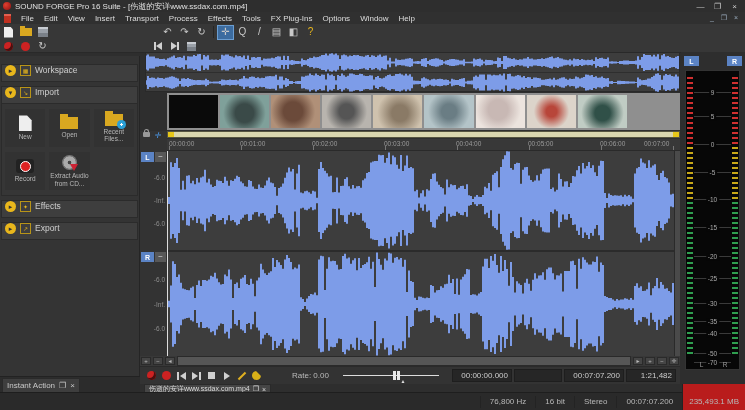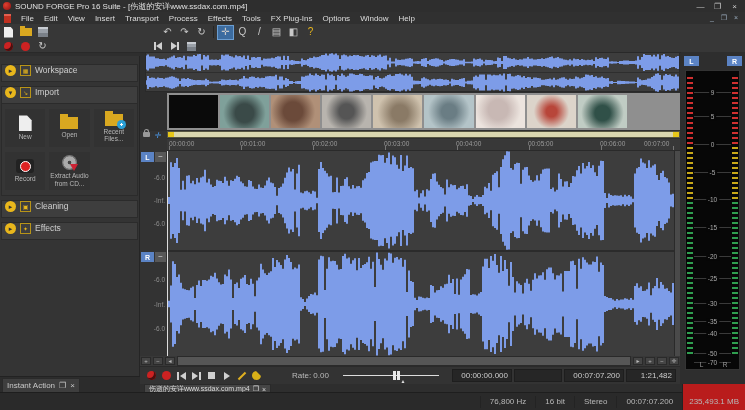--- a/index.html
+++ b/index.html
@@ -236,27 +236,27 @@
         <span class="tl">Record</span>
       </div>
       <div class="tile">
         <i class="tico-cdx"></i>
         <span class="tl">Extract Audio from CD...</span>
       </div>
       <div></div>
     </div>
     <div class="sec">
       <span class="chev">▸</span>
-      <span class="sicon">▣</span>
-      <span class="seclabel">Cleaning</span>
+      <span class="sicon">✦</span>
+      <span class="seclabel">Effects</span>
     </div>
     <div class="sec">
       <span class="chev">▸</span>
-      <span class="sicon">✦</span>
-      <span class="seclabel">Effects</span>
+      <span class="sicon">↗</span>
+      <span class="seclabel">Export</span>
     </div>
   </div>
 
   <div id="ia-bar" class="abs">
     <span id="ia-tab">
       <span>Instant Action</span>
       <span>❐</span>
       <span>×</span>
     </span>
   </div>

